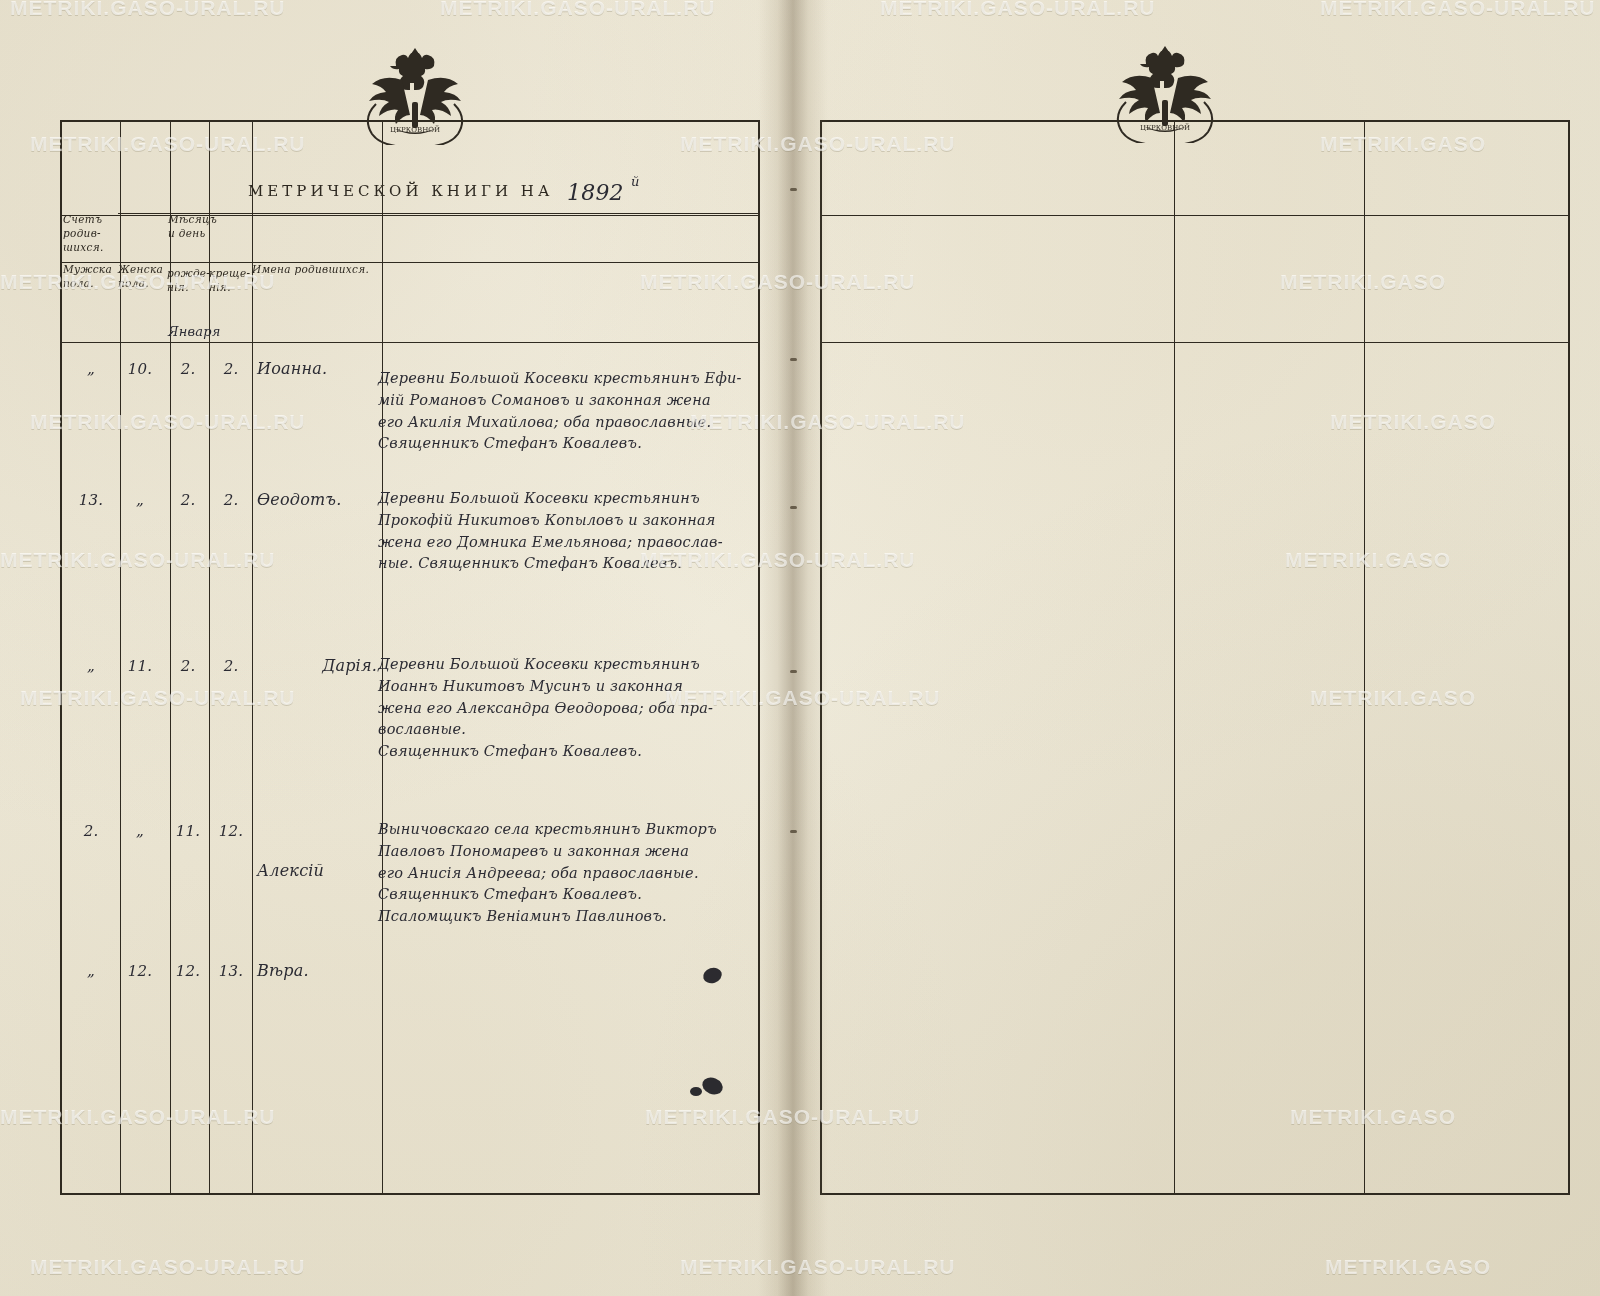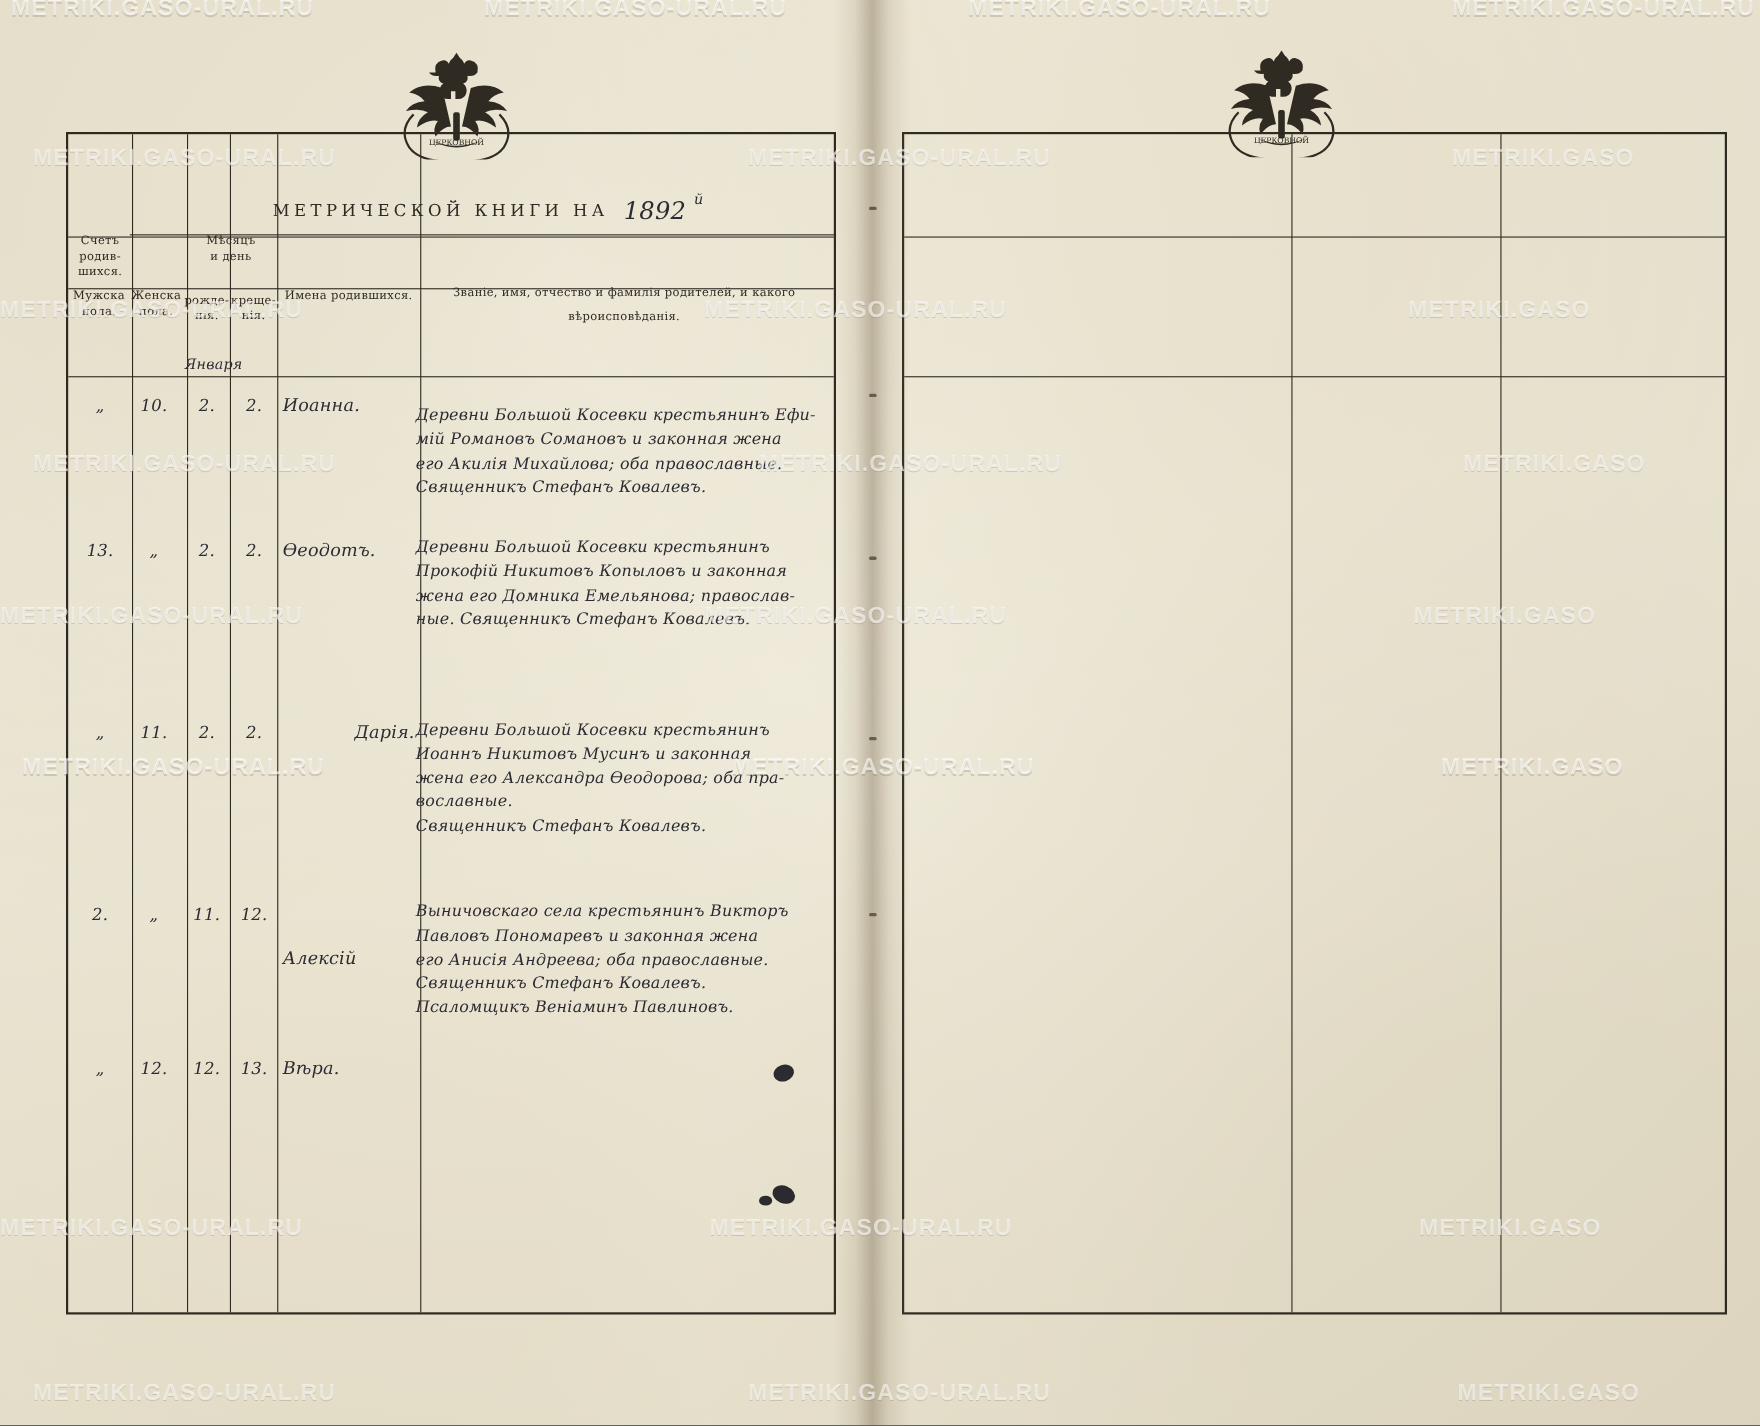--- a/index.html
+++ b/index.html
@@ -110,23 +110,24 @@
     font-family: "DejaVu Serif", serif;
     letter-spacing: 4px;
     font-size: 15px;
     color: #2d2820;
     white-space: nowrap;
   }
   .colhead {
     position: absolute;
     font-size: 10.5px;
     color: #2d2820;
-    text-align: center;
+    text-align: left;
     line-height: 1.35;
     letter-spacing: .3px;
+    font-style: italic;
   }
 
   
   .hand {
     position: absolute;
     font-family: "DejaVu Serif", serif;
     font-style: italic;
     color: #2b2b33;
     font-size: 14.5px;
     line-height: 1.5;
@@ -209,22 +210,20 @@
 пола.</div>
     <div class="colhead" style="left:118px; top:262px; width:48px; white-space:pre-line;">Женска
 пола.</div>
     <div class="colhead" style="left:168px; top:212px; width:84px; white-space:pre-line;">Мѣсяцъ
 и день</div>
     <div class="colhead" style="left:167px; top:266px; width:42px; white-space:pre-line;">рожде-
 нія.</div>
     <div class="colhead" style="left:209px; top:266px; width:43px; white-space:pre-line;">креще-
 нія.</div>
     <div class="colhead" style="left:252px; top:262px; width:130px;">Имена родившихся.</div>
-    <div class="colhead" style="left:385px; top:255px; width:365px; white-space:pre-line; line-height:2.1;">Званіе, имя, отчество и фамилія родителей, и какого
-вѣроисповѣданія.</div>
 
     <div class="hand" style="left:168px; top:322px; font-size:13px;">Января</div>
 
     <div class="hand num" style="left:66px;  top:358px; width:50px;">„</div>
     <div class="hand num" style="left:116px; top:358px; width:48px;">10.</div>
     <div class="hand num" style="left:168px; top:358px; width:40px;">2.</div>
     <div class="hand num" style="left:210px; top:358px; width:42px;">2.</div>
     <div class="hand name" style="left:257px; top:357px; width:120px;">Иоанна.</div>
     <div class="hand" style="left:378px; top:357px; width:372px;margin-top:11px;">Деревни Большой Косевки крестьянинъ Ефи-
 мій Романовъ Сомановъ и законная жена

